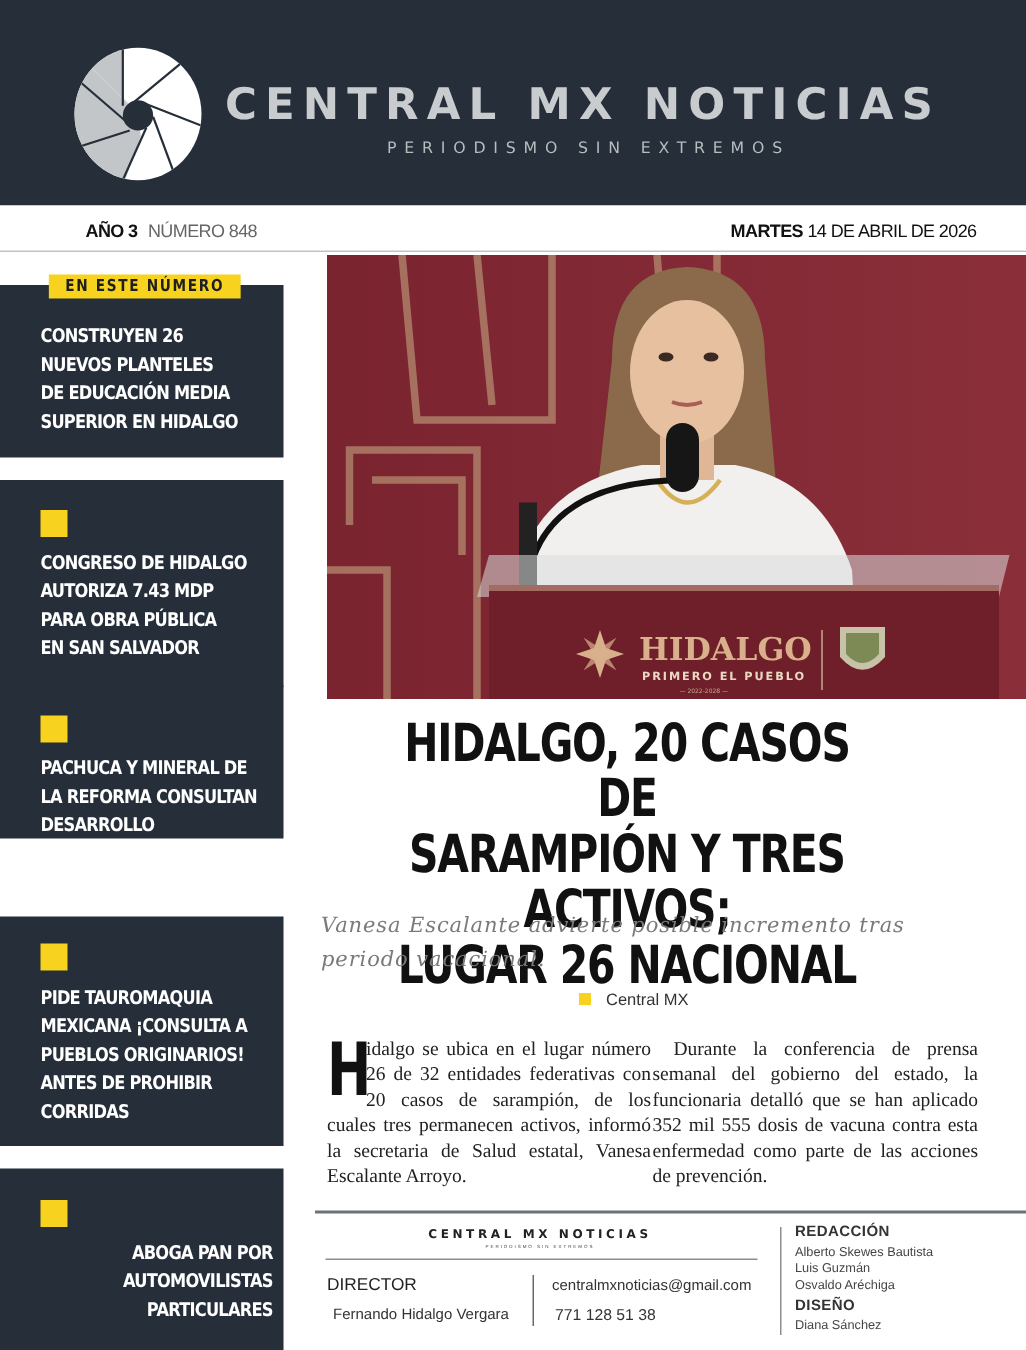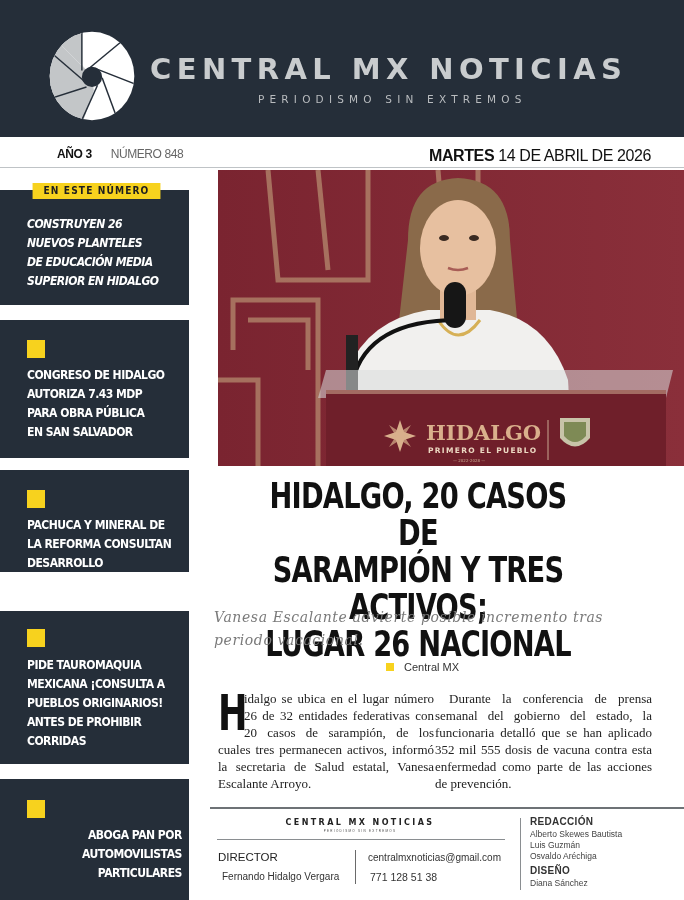--- a/index.html
+++ b/index.html
@@ -9,22 +9,22 @@
   
   .masthead { position: absolute; left: 0; top: 0; width: 684px; height: 137px; background: #252e39; }
   .logo { position: absolute; left: 46px; top: 30px; width: 92px; height: 92px; }
   .brand-title { position: absolute; left: 150px; top: 52px; width: 490px; font-family: "DejaVu Sans", sans-serif; font-weight: bold; font-size: 29px; letter-spacing: 5.4px; color: #c9ccce; white-space: nowrap; }
   .brand-tagline { position: absolute; left: 258px; top: 93px; font-family: "DejaVu Sans", sans-serif; font-size: 10.5px; letter-spacing: 5.2px; color: #b9bcbf; white-space: nowrap; }
 
   
   .issue-strip { position: absolute; left: 0; top: 137px; width: 684px; height: 31px; background: #fff; border-bottom: 1px solid #bfc3c6; }
   .issue-left { position: absolute; left: 57px; top: 10px; font-size: 12px; letter-spacing: -0.4px; }
   .issue-left .year { font-weight: bold; color: #111; }
-  .issue-left .num { color: #666; margin-left: 16px; }
-  .issue-right { position: absolute; right: 33px; top: 10px; font-size: 16px; letter-spacing: -0.4px; color: #111; }
+  .issue-left .num { color: #666; margin-left: 4px; }
+  .issue-right { position: absolute; right: 33px; top: 10px; font-size: 12px; letter-spacing: -0.4px; color: #111; }
   .issue-right .day { font-weight: bold; }
 
   
   .sidebar-tag { position: absolute; left: 27px; top: 183px; width: 139px; height: 16px; background: #f7d21e; z-index: 3; text-align: center; font-family: "DejaVu Sans Condensed", "DejaVu Sans", sans-serif; font-weight: bold; font-size: 11px; letter-spacing: 1.2px; color: #1f1f1f; line-height: 16px; transform: scaleX(0.92); }
   .side-box { position: absolute; left: 0; width: 189px; background: #252e39; }
   .side-box .sq { position: absolute; left: 27px; width: 18px; height: 18px; background: #f7d21e; }
   .side-box .txt { position: absolute; left: 27px; width: 165px; font-family: "DejaVu Sans", sans-serif; font-weight: bold; font-size: 12.6px; line-height: 19px; color: #ffffff; letter-spacing: -0.6px; transform: scaleX(0.86); transform-origin: left top; width: 180px; }
 
   
   .photo { position: absolute; left: 218px; top: 170px; width: 466px; height: 296px; overflow: hidden; background: #7d2632; }
@@ -95,40 +95,40 @@
     <span class="num">NÚMERO 848</span>
   </div>
   <div class="issue-right">
     <span class="day">MARTES</span>
     <span>14 DE ABRIL DE 2026</span>
   </div>
 </div>
 
 <div class="sidebar-tag">EN ESTE NÚMERO</div>
 
-<div class="side-box" style="top:190px;height:115px;font-style:italic;">
+<div class="side-box" style="top:190px;height:115px;">
   <div class="txt" style="top:24px;">
     <div>CONSTRUYEN 26</div>
     <div>NUEVOS PLANTELES</div>
     <div>DE EDUCACIÓN MEDIA</div>
     <div>SUPERIOR EN HIDALGO</div>
   </div>
 </div>
 
 <div class="side-box" style="top:320px;height:138px;">
   <div class="sq" style="top:20px;"></div>
   <div class="txt" style="top:45px;">
     <div>CONGRESO DE HIDALGO</div>
     <div>AUTORIZA 7.43 MDP</div>
     <div>PARA OBRA PÚBLICA</div>
     <div>EN SAN SALVADOR</div>
   </div>
 </div>
 
-<div class="side-box" style="top:470px;height:102px;">
+<div class="side-box" style="top:457px;height:102px;">
   <div class="sq" style="top:20px;"></div>
   <div class="txt" style="top:45px;">
     <div>PACHUCA Y MINERAL DE</div>
     <div>LA REFORMA CONSULTAN</div>
     <div>DESARROLLO METROPOLITANO</div>
   </div>
 </div>
 
 <div class="side-box" style="top:611px;height:153px;">
   <div class="sq" style="top:18px;"></div>

